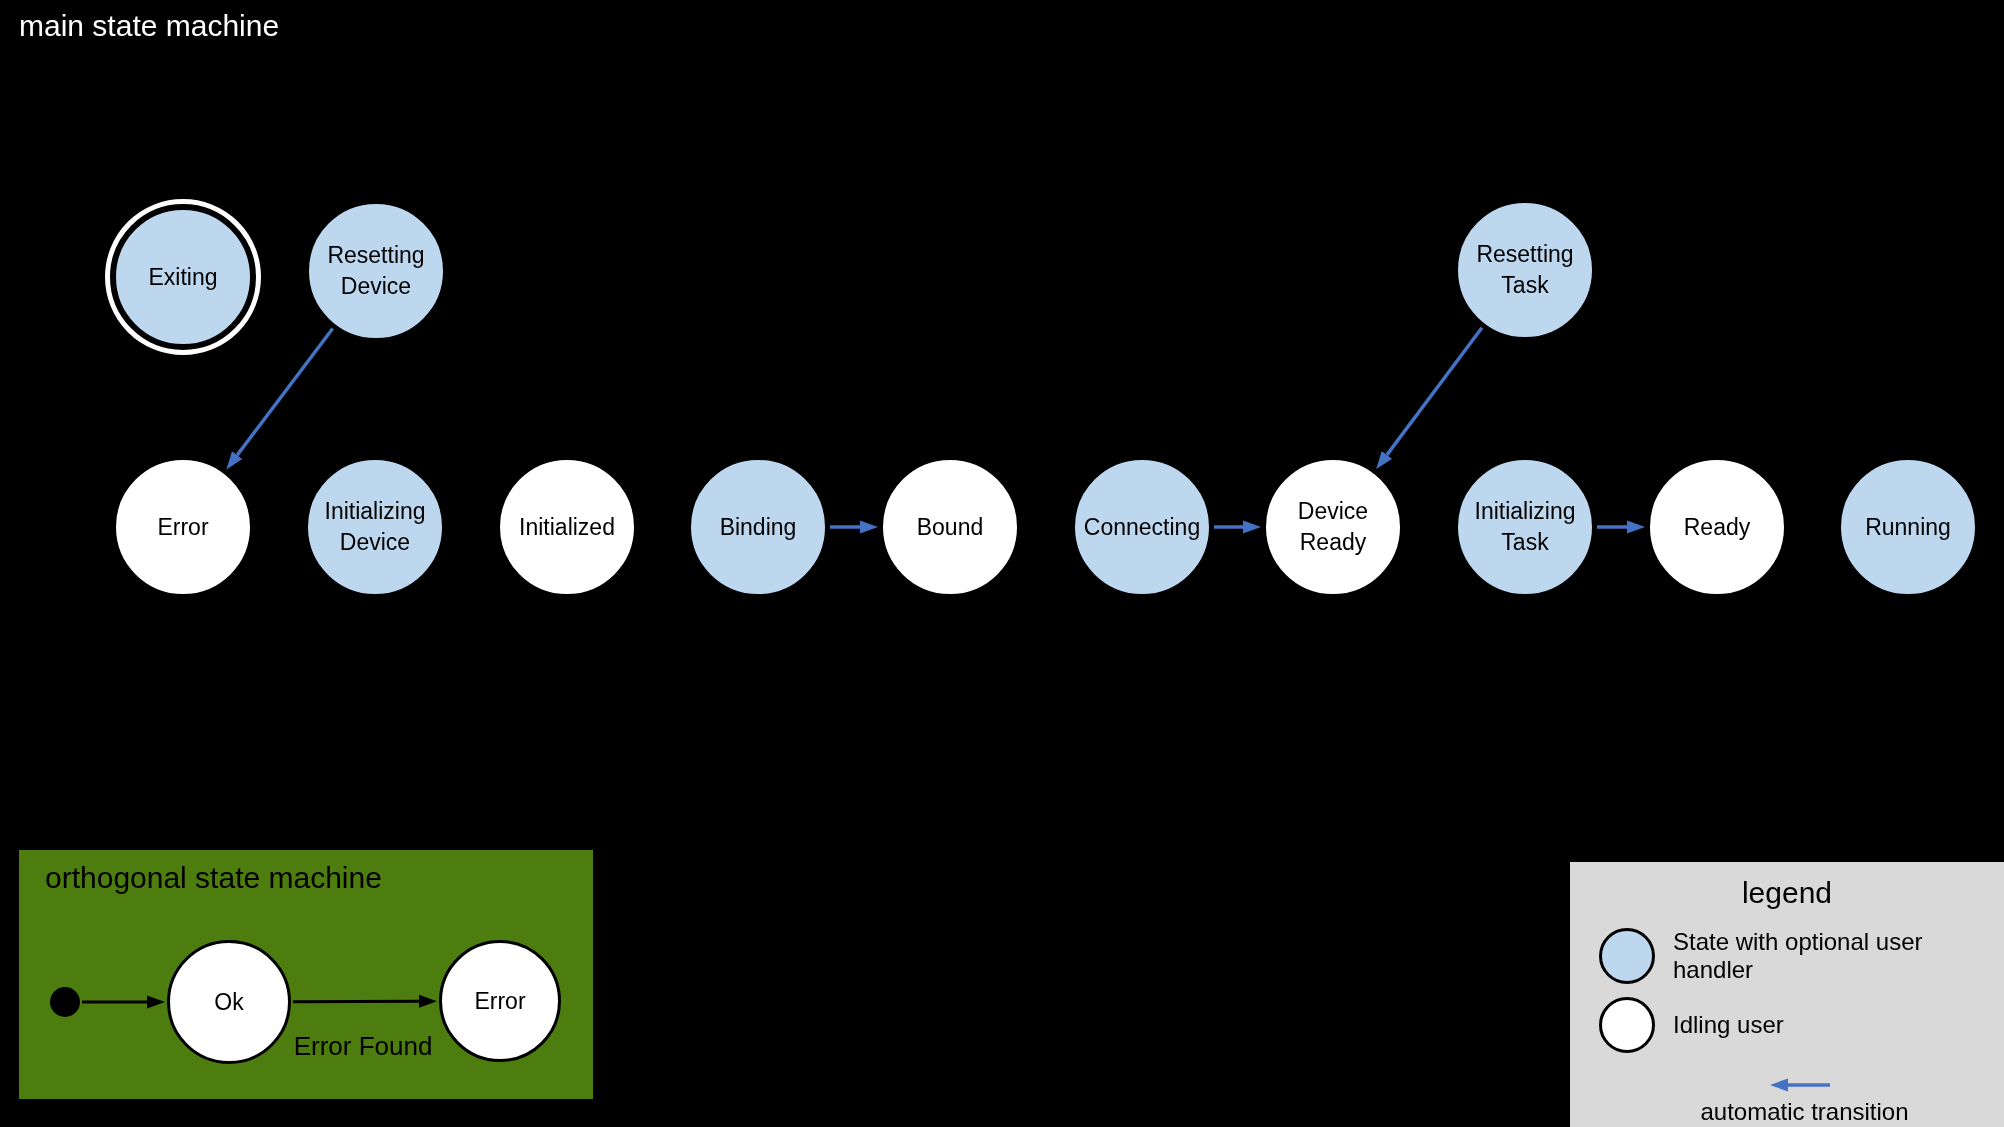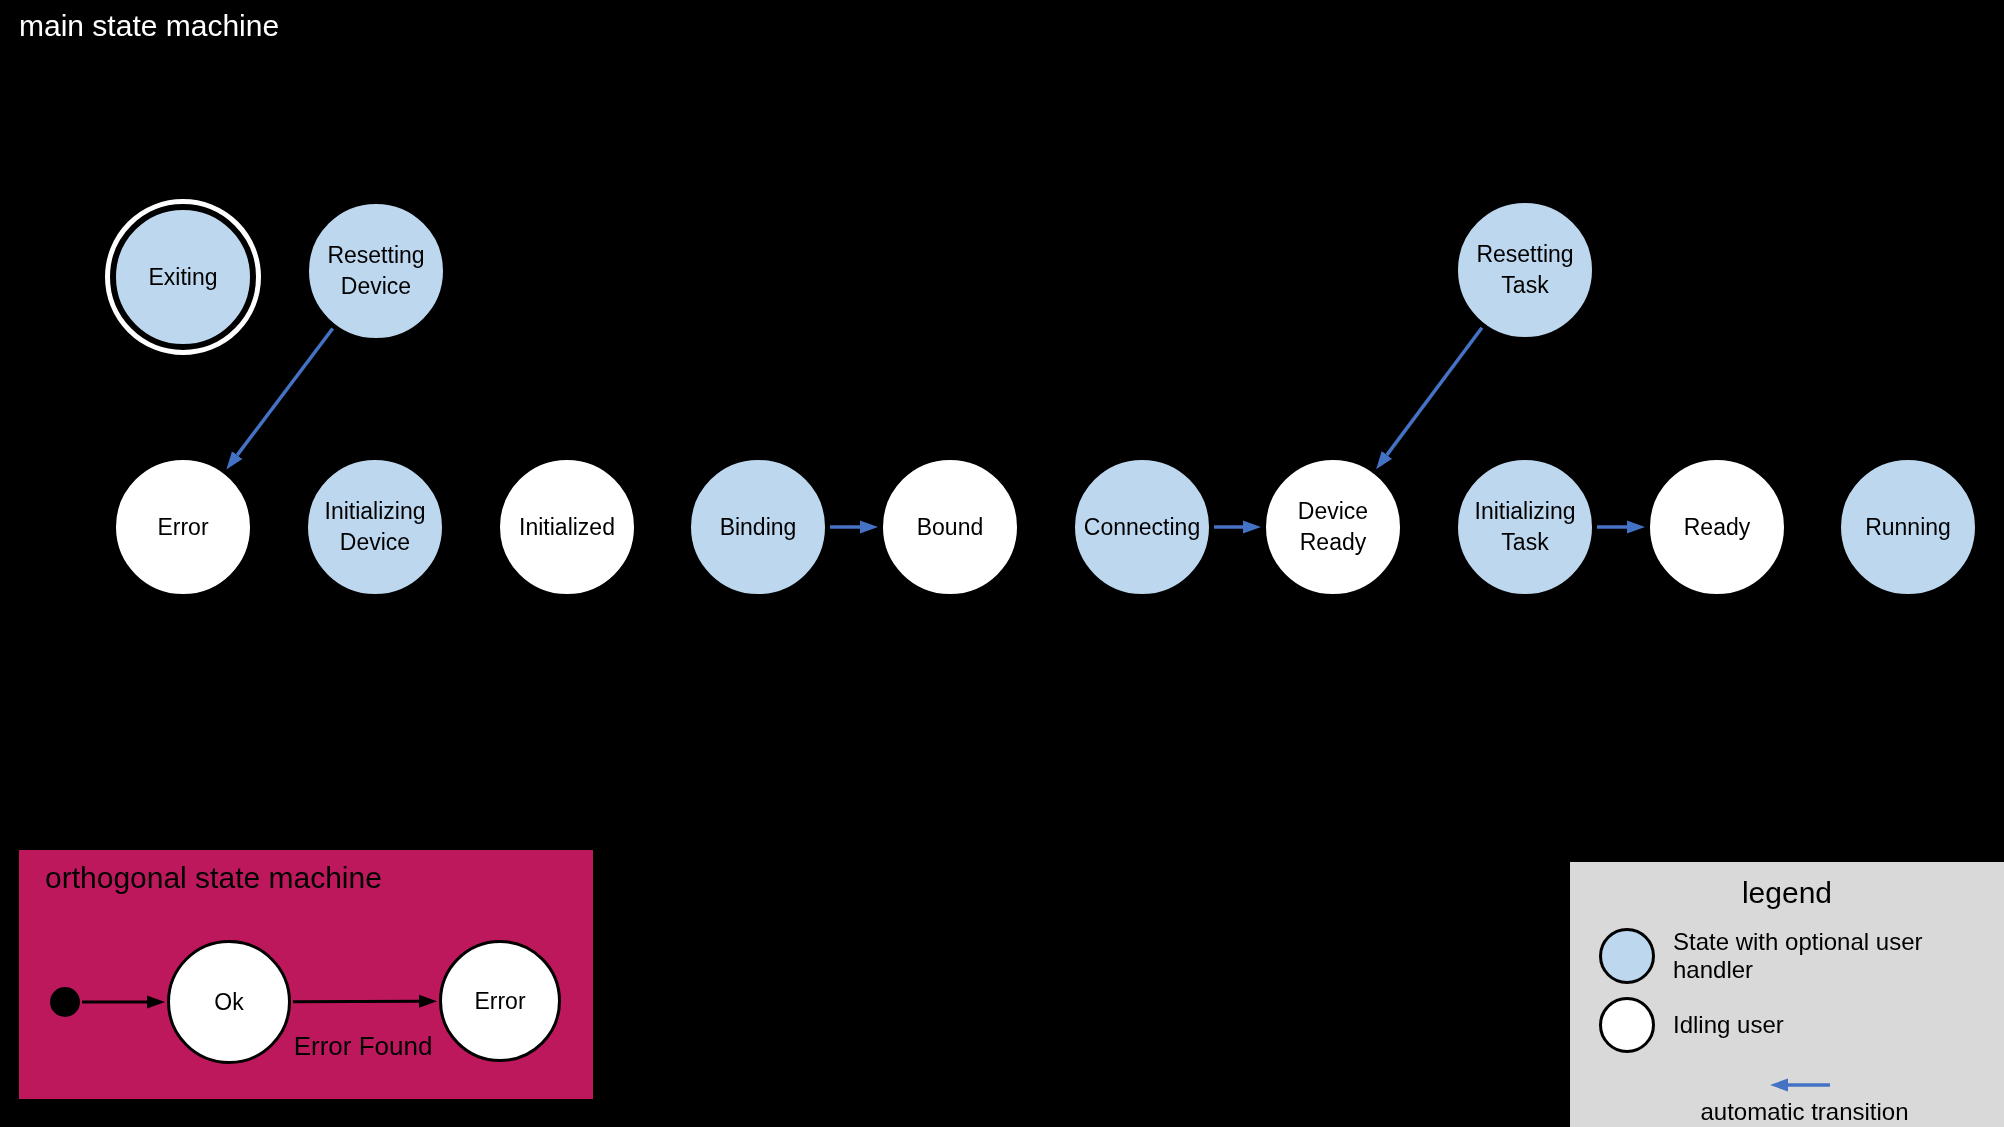--- a/index.html
+++ b/index.html
@@ -33,21 +33,21 @@
   .edge-label{
     position:absolute;transform:translate(-50%,-50%);
     font-size:26px;color:var(--label-text,#000000);white-space:nowrap;margin-top:14px;
   }
   .edge-blue{stroke:var(--transition,#4472c4);stroke-width:3.5;}
   .head-blue{fill:var(--transition,#4472c4);}
   .edge-black{stroke:var(--plain,#000000);stroke-width:3;}
   .head-black{fill:var(--plain,#000000);}
   .ortho-box{
     position:absolute;left:19px;top:850px;width:574px;height:249px;
-    background:#be185d;z-index:1;
+    background:#4d7c0f;z-index:1;
   }
   .ortho-title{
     position:absolute;left:26px;top:10px;
     font-size:30px;line-height:36px;color:var(--label-text,#000000);
   }
   .legend{
     position:absolute;left:1570px;top:862px;width:434px;height:265px;
     background:var(--legend-bg,#d9d9d9);z-index:1;color:var(--label-text,#000000);
   }
   .legend-title{margin-top:12px;height:38px;text-align:center;font-size:30px;line-height:38px;}

